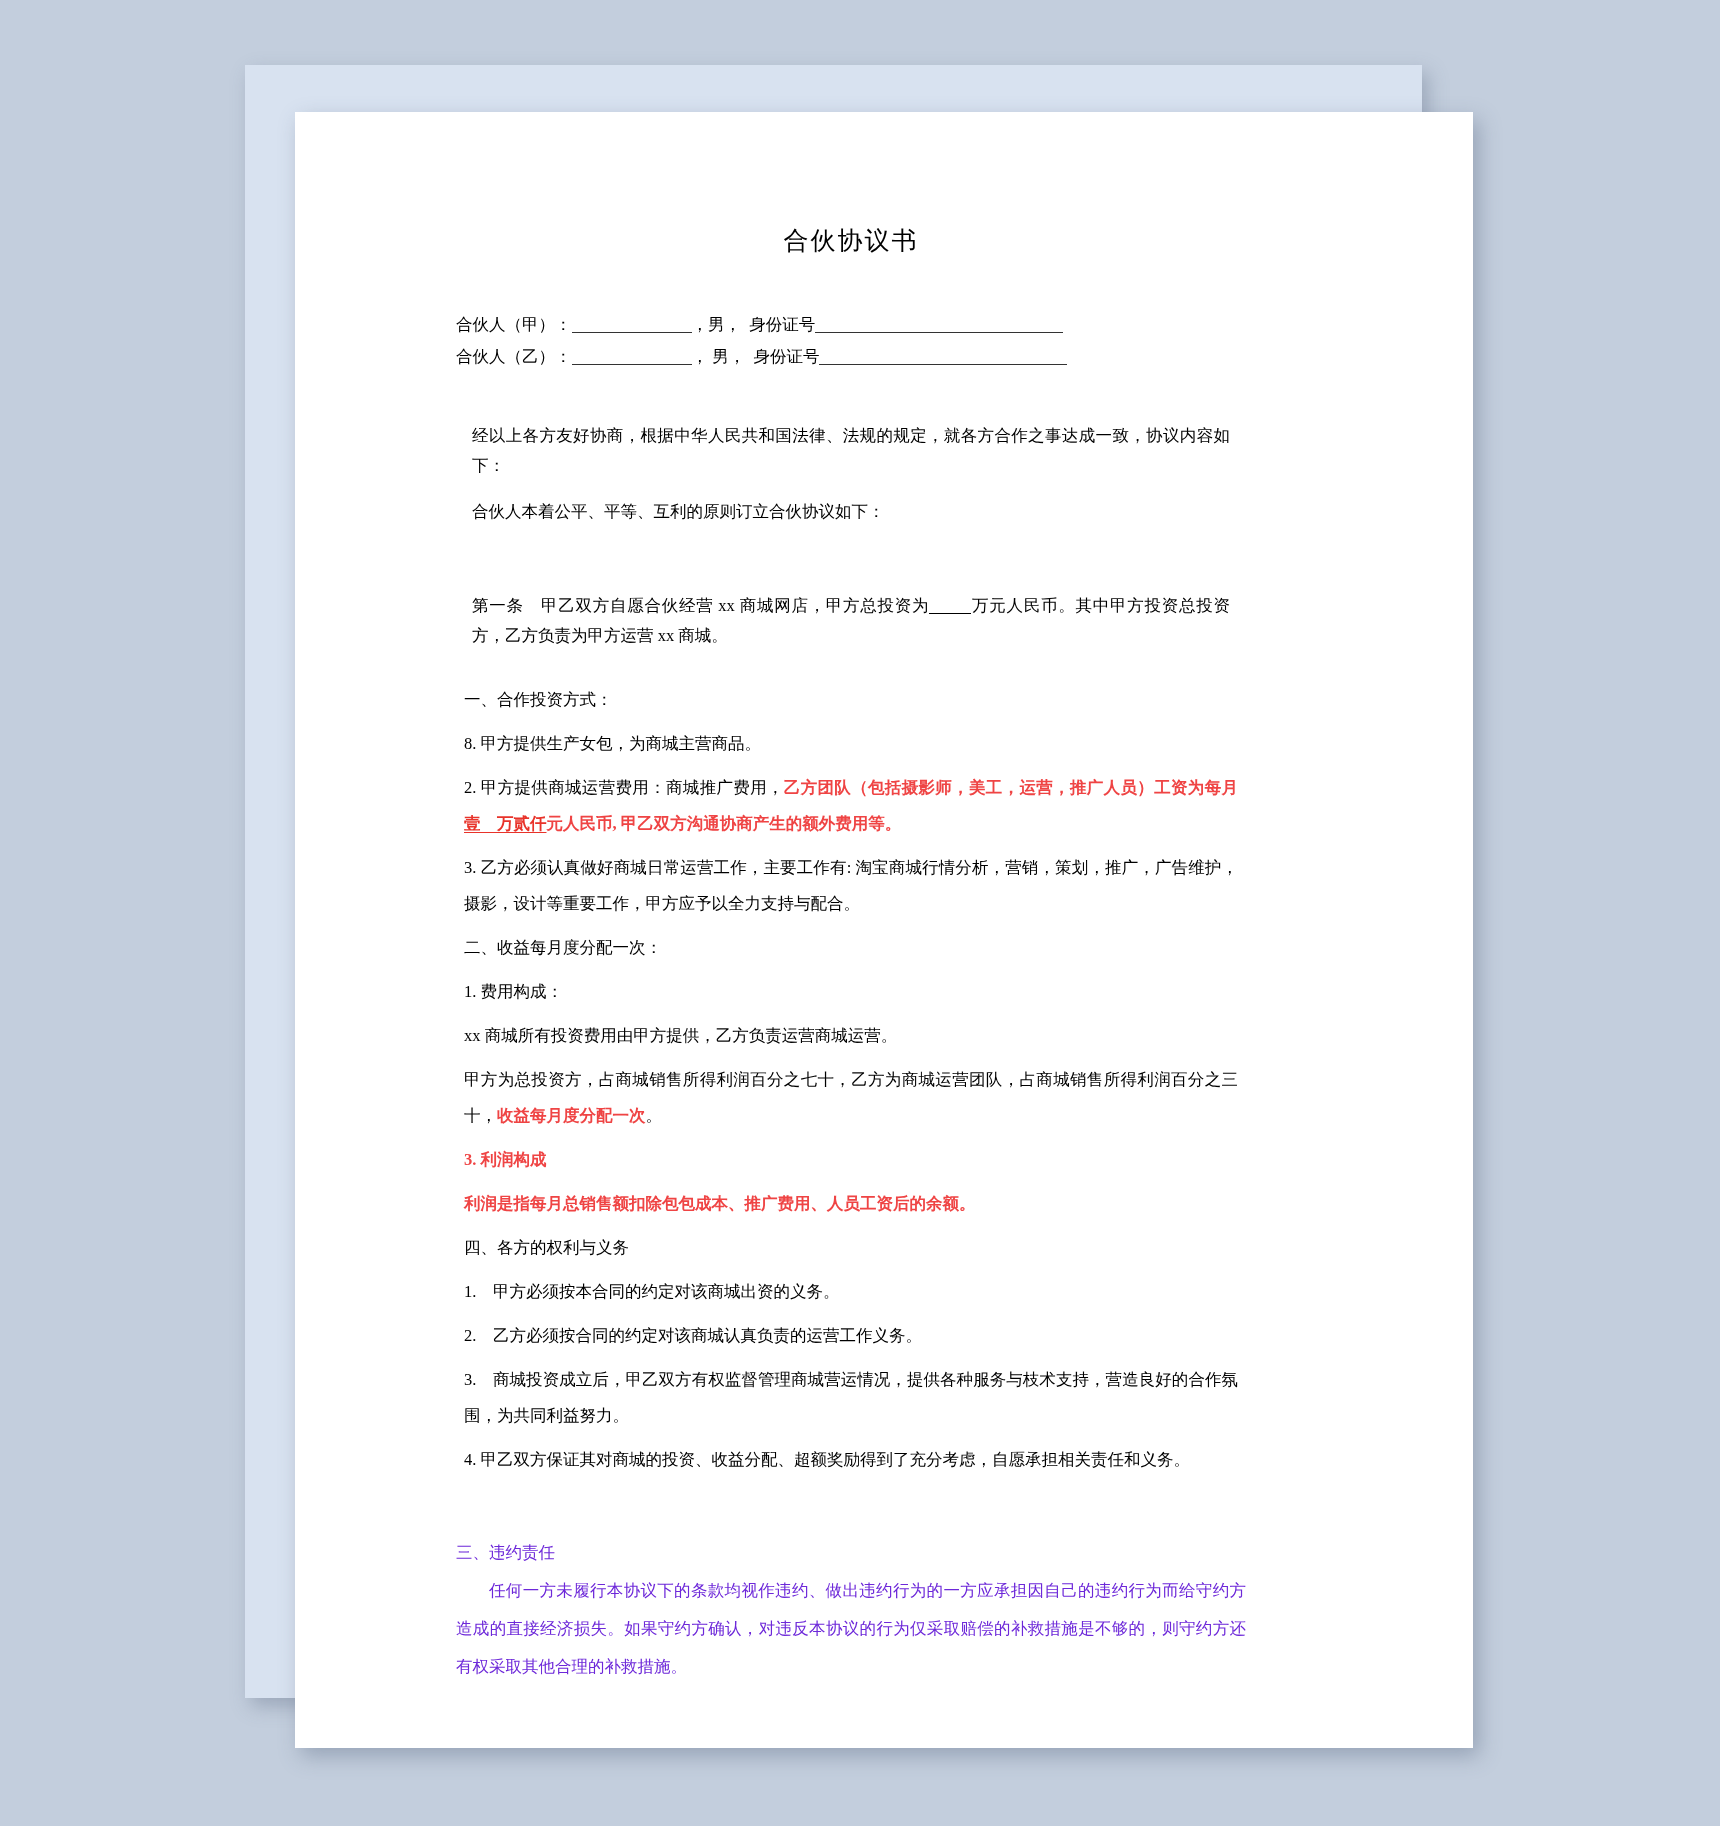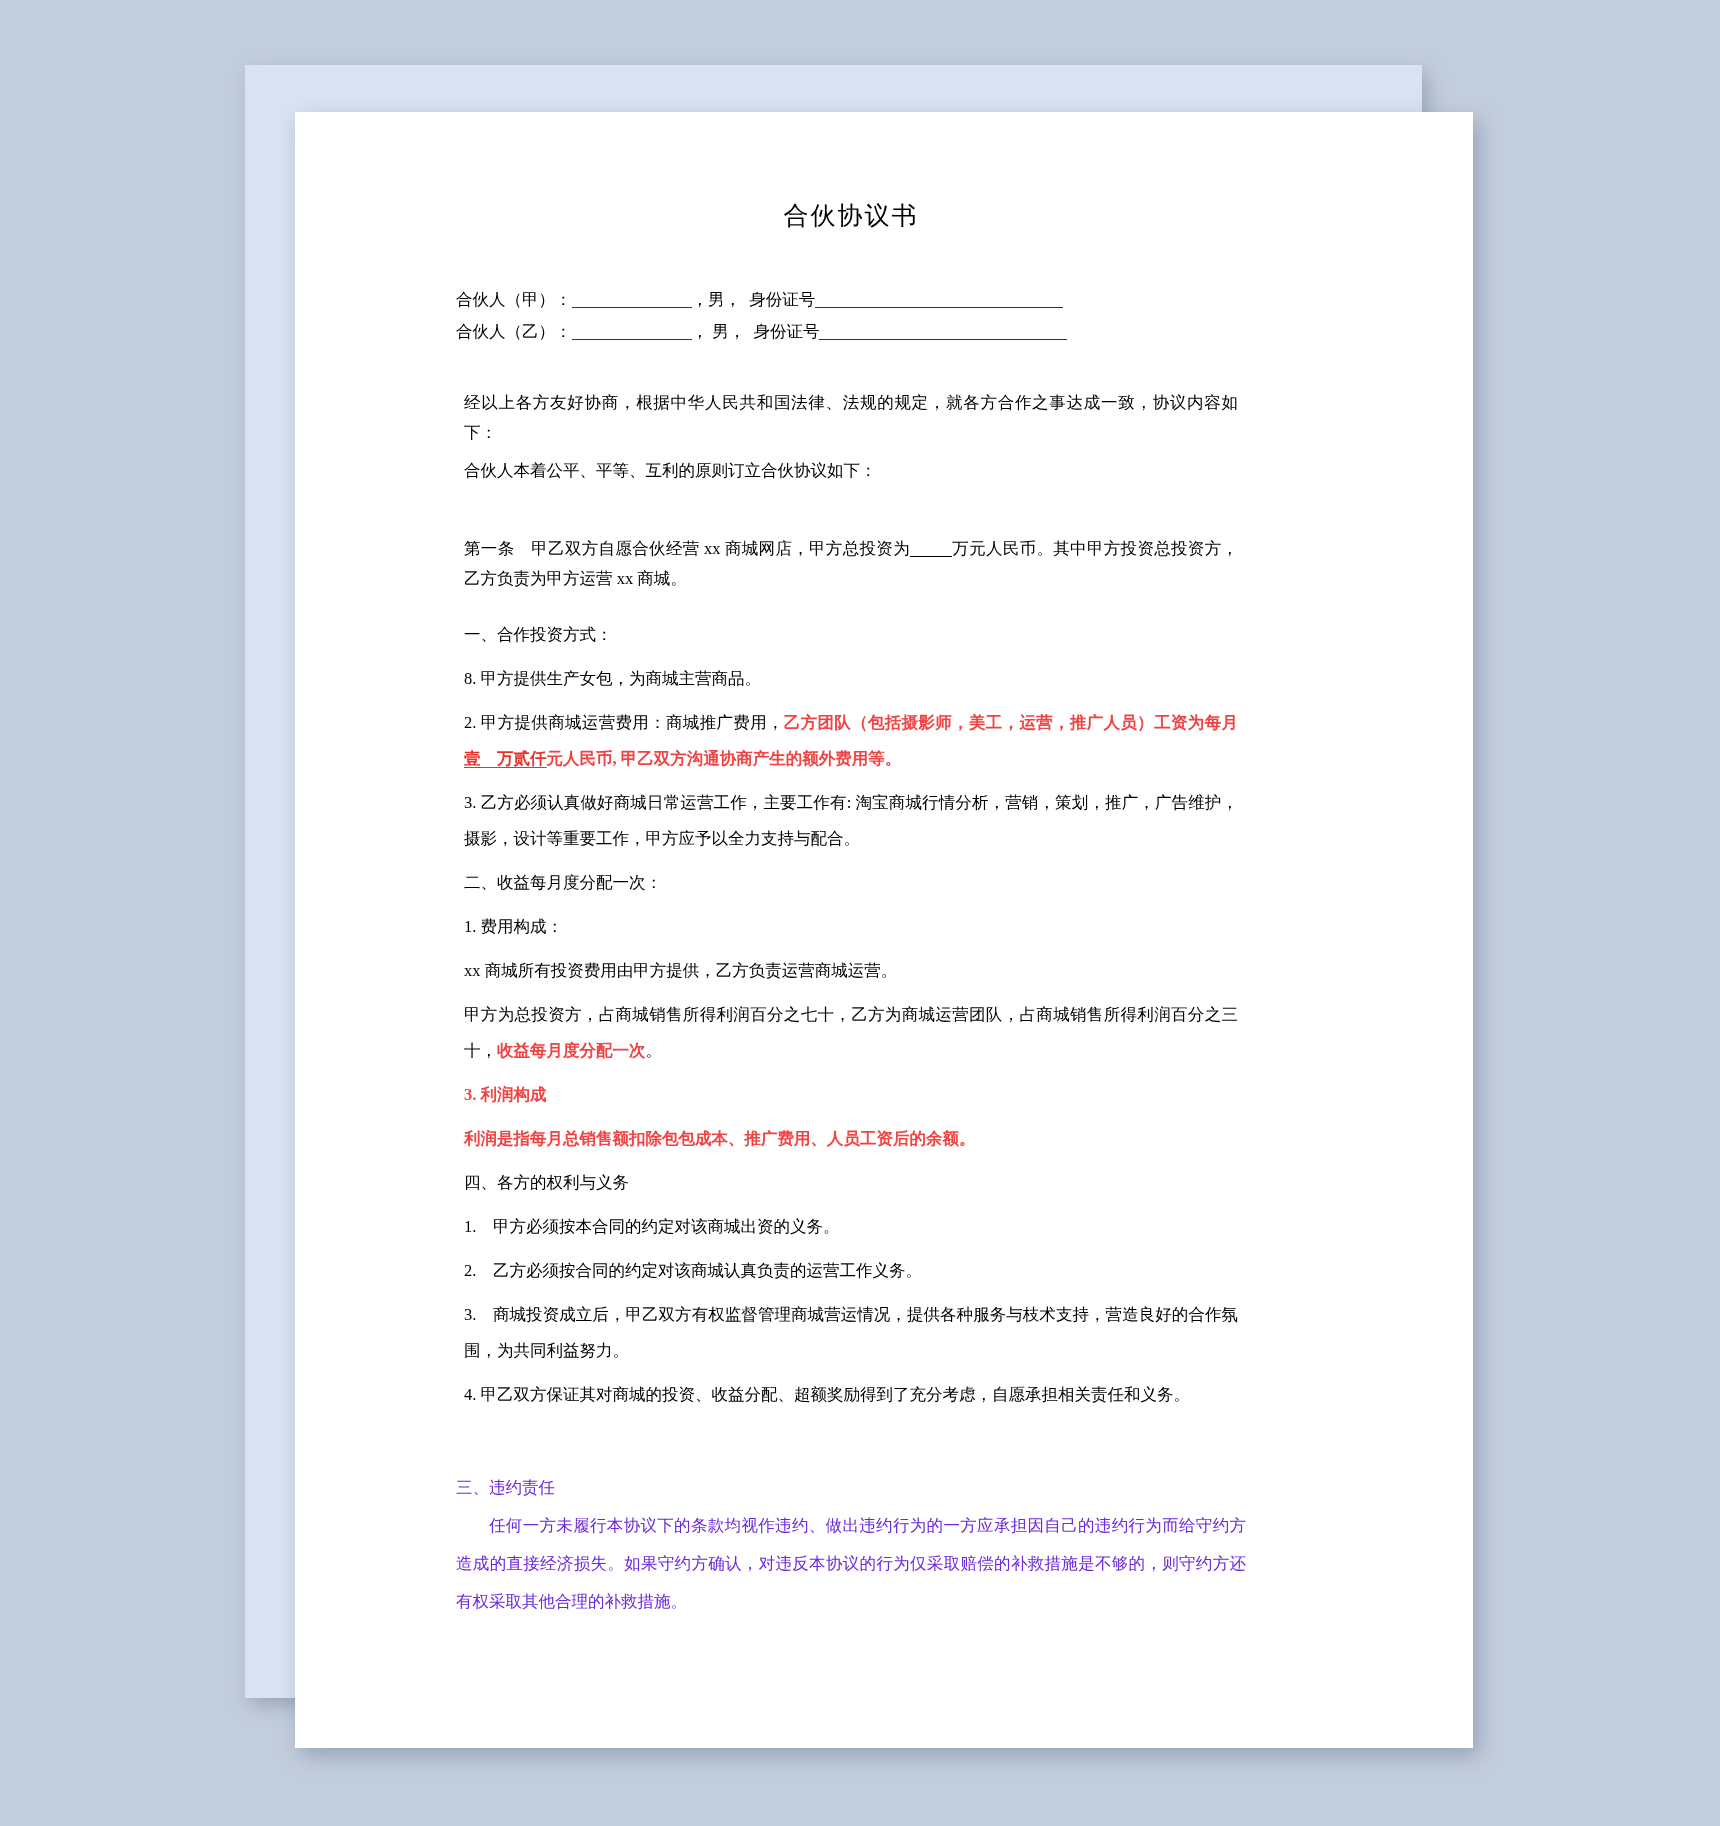--- a/index.html
+++ b/index.html
@@ -42,21 +42,21 @@
     left: 161px;   
     top: 0;
     width: 790px;  
   }
 
   .doc-title {
     text-align: center;
     font-size: 25px;
     letter-spacing: 2px;
     color: #000;
-    margin-top: 87px;
+    margin-top: 112px;
     margin-bottom: 0;
     font-weight: 400;
   }
 
   .party-block {
     margin-top: 52px;
     font-size: 16.5px;
     line-height: 32px;
     color: #000;
   }
@@ -78,21 +78,21 @@
     width: 42px;
     border-bottom: 1.4px solid #000;
     vertical-align: -3px;
   }
 
   .para {
     font-size: 16.5px;
     line-height: 30px;
     color: #000;
     text-align: justify;
-    margin: 8px;
+    margin: 16px;
   }
   .gap-lg  { height: 32px; }
   .gap-sm  { height: 7px; }
   .gap-xl  { height: 48px; }
 
   .p-loose { line-height: 36px; margin: 8px; font-size: 16.5px; color:#000; text-align: justify; }
   .p-loose2 { line-height: 38px; margin: 0; font-size: 16.5px; color:#6d28d9; text-align: justify; }
 
   .red { color: #ef4444; font-weight: bold; }
   .red-u { color: #e8332a; font-weight: bold; text-decoration: underline; text-underline-offset: 3px; }

